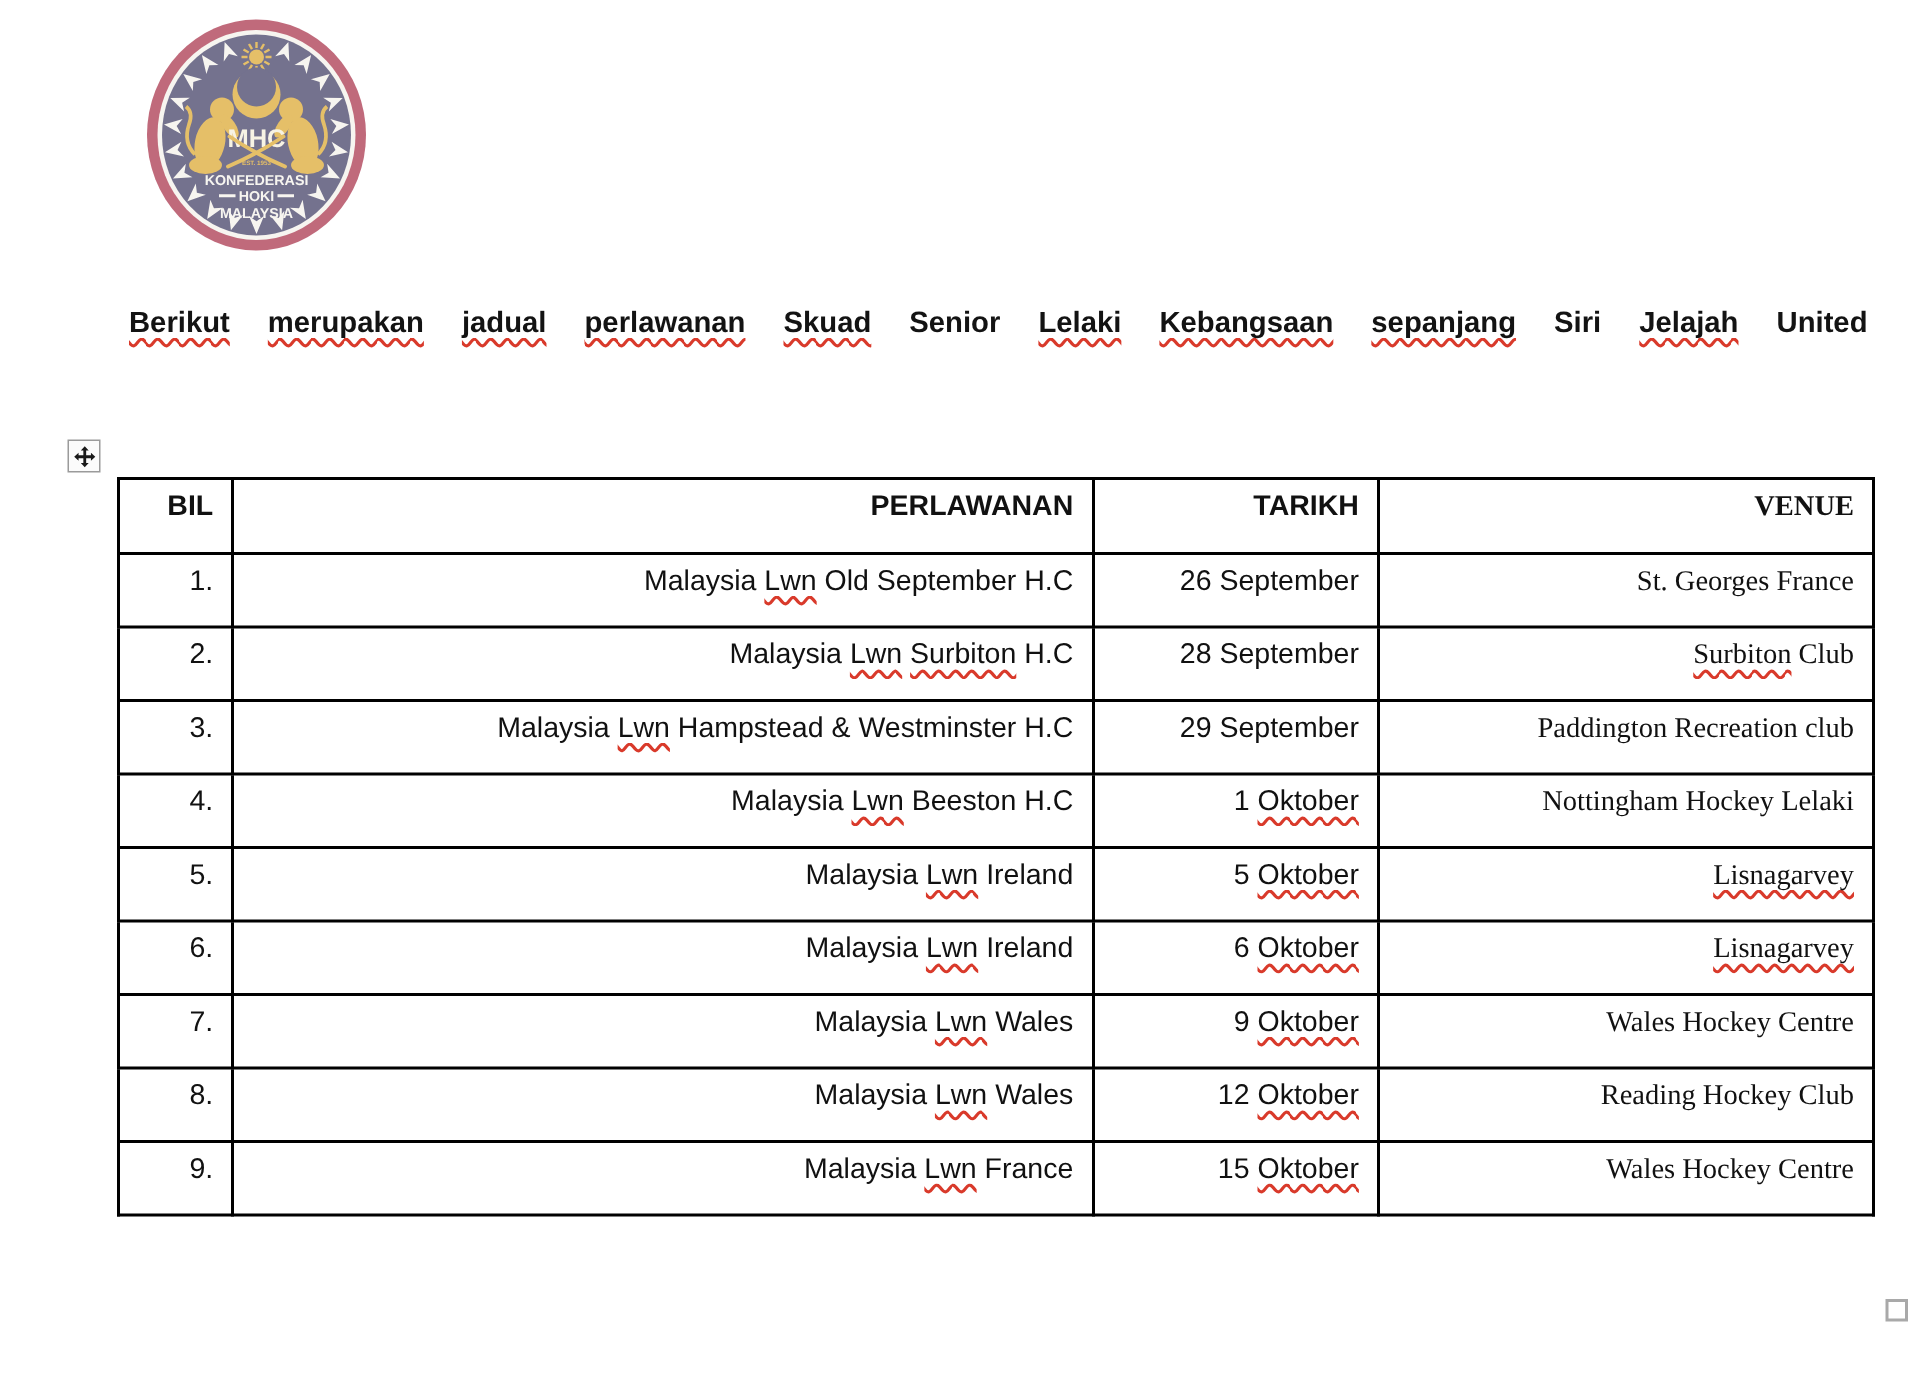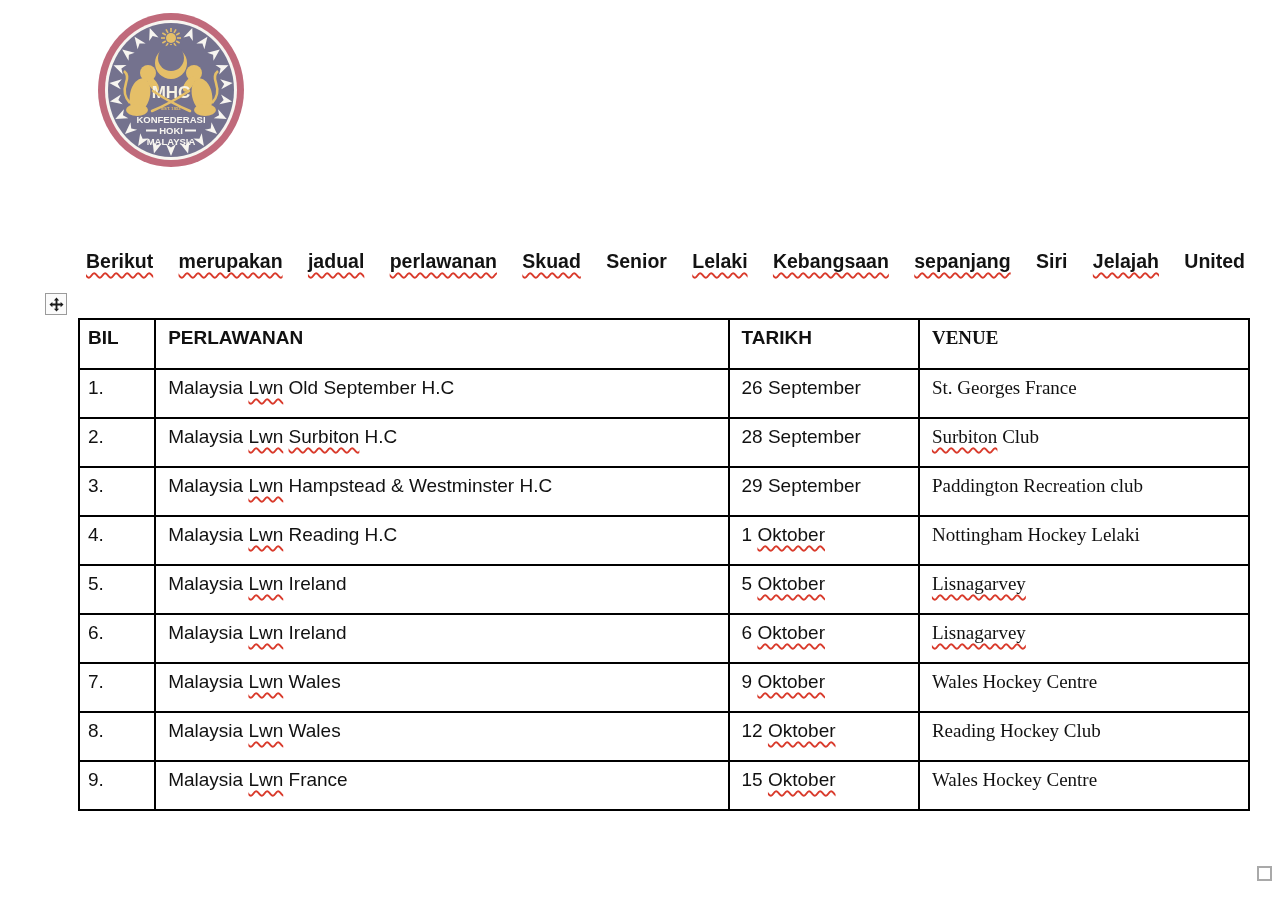--- a/index.html
+++ b/index.html
@@ -14,38 +14,38 @@
     text-decoration-style:wavy;
     text-decoration-color:#d93a2b;
     text-decoration-thickness:1.6px;
     text-underline-offset:4px;
   }
   
   .logo{position:absolute;left:96px;top:11px;width:150px;height:158px;}
   
   .heading{
     position:absolute;left:86px;top:201px;width:1159px;
-    font-weight:700;font-size:19.5px;line-height:28px;color:#131313;margin-top:46px;
+    font-weight:700;font-size:19.5px;line-height:28px;color:#131313;
   }
   .heading .line1{text-align:justify;text-align-last:justify;}
   .heading .line2{margin-top:20px;}
   
   .move-handle{
     position:absolute;left:45px;top:293px;width:20px;height:20px;
     background:#fbfbfb;border:1px solid #9b9b9b;
     display:flex;align-items:center;justify-content:center;cursor:move;
   }
   
   .doc-table{
     position:absolute;left:78px;top:318px;width:1172px;
     border-collapse:collapse;table-layout:fixed;
     font-size:19px;color:#111;
   }
   .doc-table th,.doc-table td{
-    border:2px solid #000;vertical-align:top;text-align:left;
+    border:2px solid #000;vertical-align:top;text-align:right;
     padding:7px 12px 0 12px;box-sizing:border-box;overflow:hidden;white-space:nowrap;margin-left:40px;
   }
   .doc-table th{font-weight:700;height:50px;}
   .doc-table td{font-weight:400;height:49px;}
   .doc-table .col-bil{width:72px;padding-left:8px;}
   .doc-table .col-perlawanan{width:542px;}
   .doc-table .col-tarikh{width:180px;}
   .doc-table .col-venue{width:312px;font-family:Liberation Serif, serif;}
   
   .resize-handle{
@@ -175,21 +175,21 @@
         <td class="col-venue"><span class="sq">Surbiton</span><span> Club</span></td>
       </tr>
       <tr>
         <td class="col-bil">3.</td>
         <td class="col-perlawanan"><span>Malaysia </span><span class="sq">Lwn</span><span> Hampstead &amp; Westminster H.C</span></td>
         <td class="col-tarikh"><span>29 September</span></td>
         <td class="col-venue"><span>Paddington Recreation club</span></td>
       </tr>
       <tr>
         <td class="col-bil">4.</td>
-        <td class="col-perlawanan"><span>Malaysia </span><span class="sq">Lwn</span><span> Reading H.C</span></td>
+        <td class="col-perlawanan"><span>Malaysia </span><span class="sq">Lwn</span><span> Beeston H.C</span></td>
         <td class="col-tarikh"><span>1 </span><span class="sq">Oktober</span></td>
         <td class="col-venue"><span>Nottingham Hockey Lelaki</span></td>
       </tr>
       <tr>
         <td class="col-bil">5.</td>
         <td class="col-perlawanan"><span>Malaysia </span><span class="sq">Lwn</span><span> Ireland</span></td>
         <td class="col-tarikh"><span>5 </span><span class="sq">Oktober</span></td>
         <td class="col-venue"><span class="sq">Lisnagarvey</span></td>
       </tr>
       <tr>

